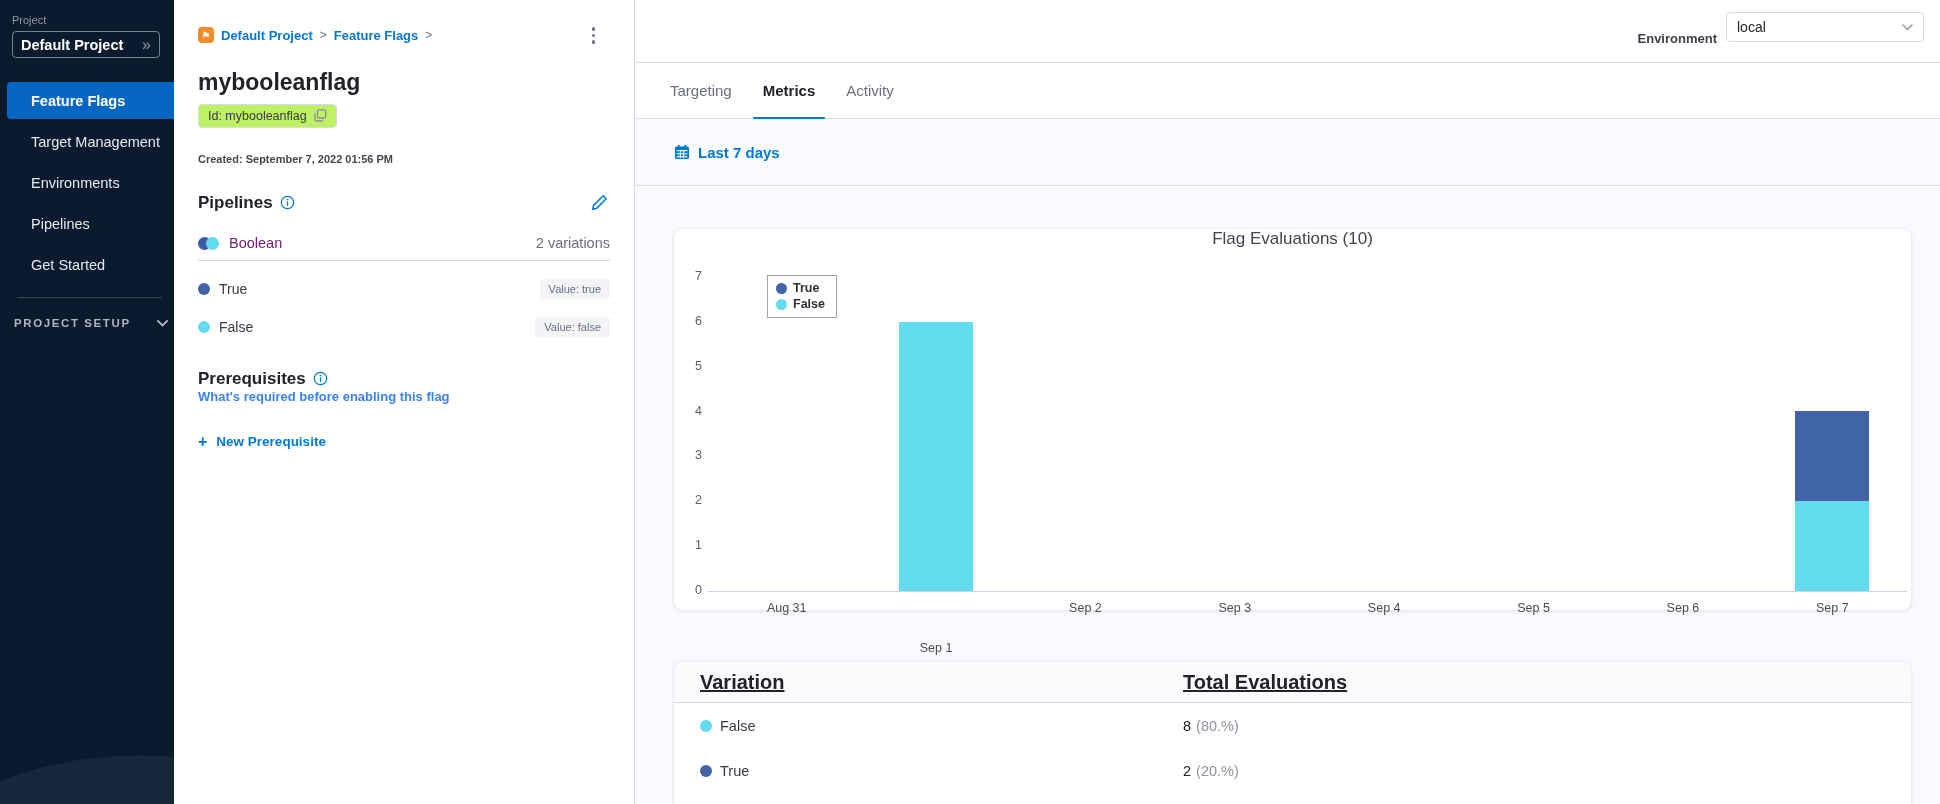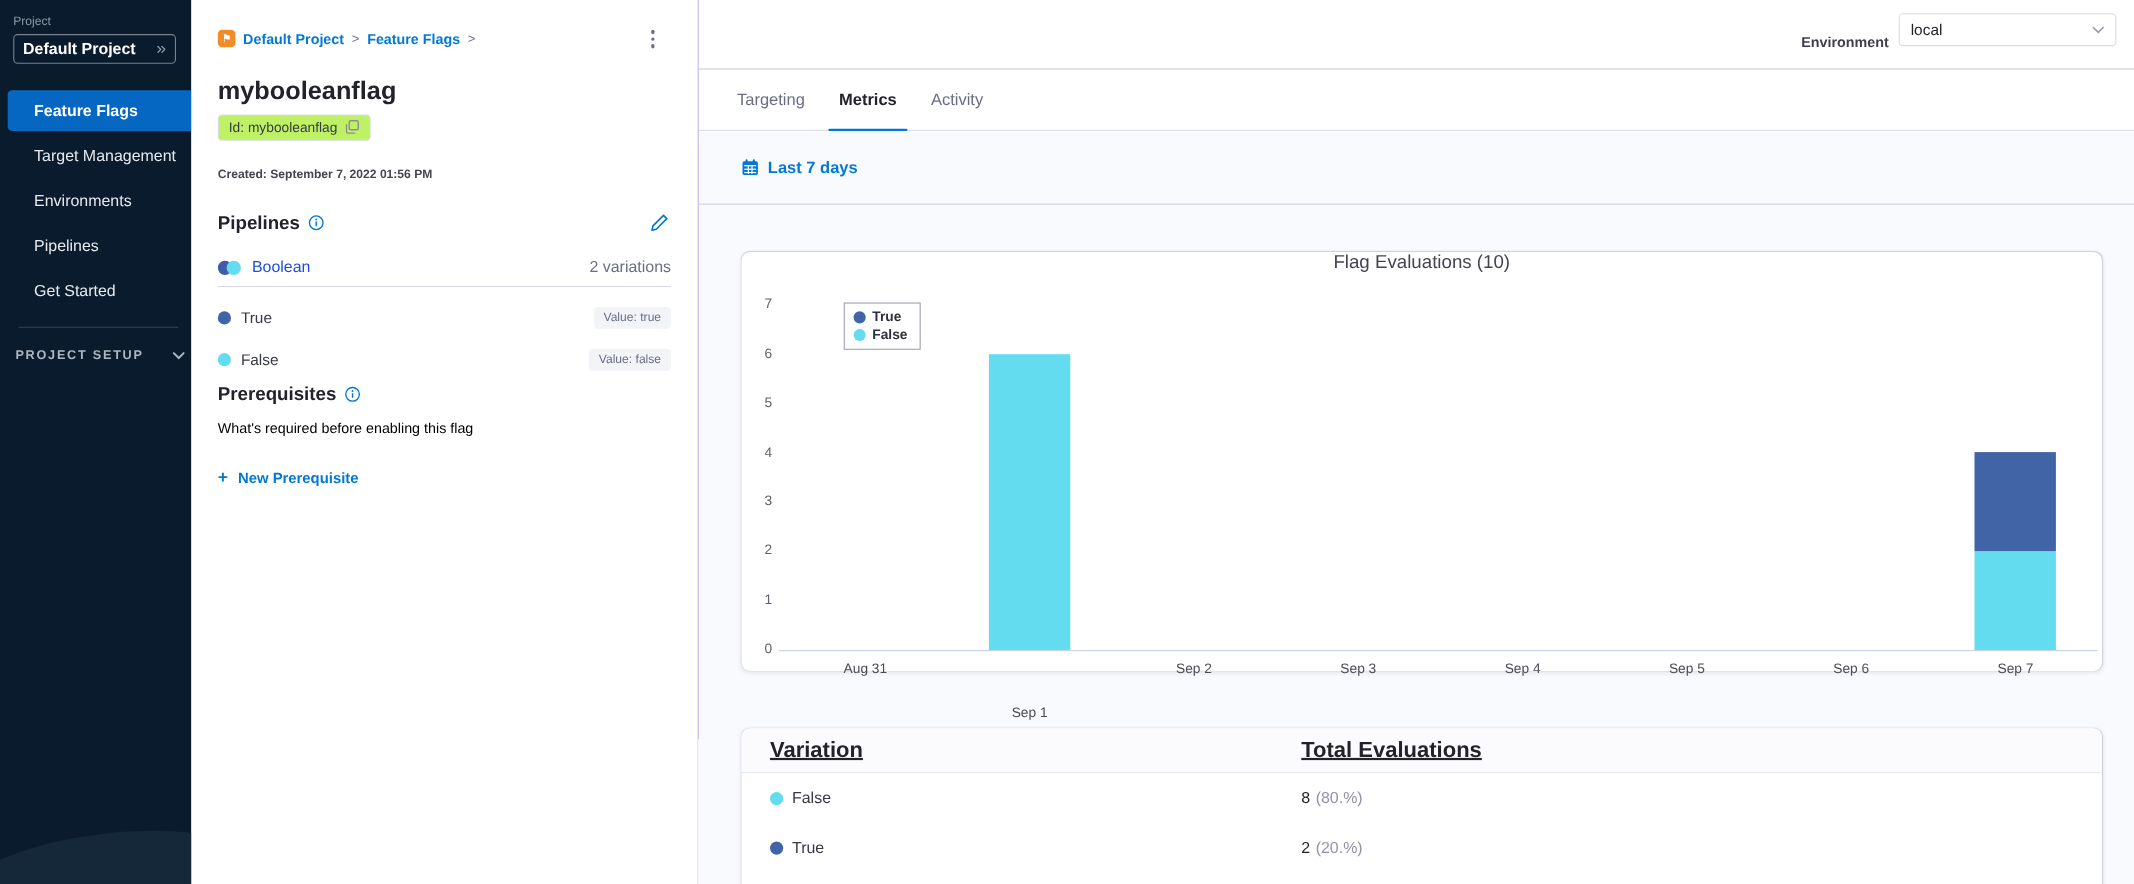--- a/index.html
+++ b/index.html
@@ -54,44 +54,44 @@
   .id-badge {
     margin-top:8px; display:inline-flex; align-items:center; gap:7px;
     border:1px solid #d9dae6; background:#bef264; border-radius:4px;
     padding:4px 9px; font-size:12.5px; color:#383946; cursor:pointer;
   }
   .dates { margin-top:22px; font-size:11px; font-weight:600; color:#45464f; line-height:19px; }
   .section-head { display:flex; align-items:center; gap:7px; }
   .section-title { font-size:17px; font-weight:700; color:#22222a; }
   .row-right { margin-left:auto; }
   .type-row { margin-top:22px; display:flex; align-items:center; gap:10px; }
-  .type-label { font-size:14.5px; color:#1d4ed8; }
+  .type-label { font-size:14.5px; color:#701a75; }
   .count-label { margin-left:auto; font-size:14.5px; color:#6b6d85; }
   .bool-icon { position:relative; width:21px; height:14px; }
   .bool-icon .c1 { position:absolute; left:0; top:1px; width:13px; height:13px; border-radius:50%; background:#3e5ca8; }
   .bool-icon .c2 { position:absolute; left:8px; top:1px; width:13px; height:13px; border-radius:50%; background:#62dcee; }
   .var-divider { margin-top:9px; border-top:1px solid #d9dae6; }
   .var-row { margin-top:18px; display:flex; align-items:center; gap:9px; }
   .var-dot { width:12px; height:12px; border-radius:50%; flex:0 0 auto; }
   .var-name { font-size:14px; color:#383946; }
   .value-badge {
     margin-left:auto; background:#f3f4f8; border-radius:4px; padding:4px 9px;
     font-size:11px; color:#6b6d85;
   }
-  .prereq-head { margin-top:12px; }
-  .prereq-desc { margin-top:13px; font-size:13px; font-weight:400; color:#000000; }
+  .prereq-head { margin-top:32px; }
+  .prereq-desc { margin-top:0; font-size:13px; font-weight:700; color:#3b82f6; }
   .add-prereq {
     margin-top:30px; display:inline-flex; align-items:center; gap:9px;
     color:#0278d5; cursor:pointer; background:none; border:none;
     font-family:"Liberation Sans", sans-serif;
   }
   .add-prereq .plus { font-size:16px; font-weight:700; line-height:1; }
   .add-prereq .lbl { font-size:13.5px; font-weight:700; }
   
-  .right { position:absolute; left:635px; top:0; width:1305px; height:672px; background:#6d28d9; }
+  .right { position:absolute; left:635px; top:0; width:1305px; height:672px; background:#701a75; }
   .top-header {
     height:63px; background:#ffffff; border-bottom:1px solid #d9dae6;
     display:flex; align-items:center; justify-content:flex-end; padding-right:16px; gap:9px;
   }
   .env-label { font-size:13px; font-weight:600; color:#3f4049; margin-top:14px; }
   .env-select {
     width:198px; height:30px; border:1px solid #d9dae6; border-radius:4px; background:#fff;
     display:flex; align-items:center; justify-content:space-between; padding:0 10px;
     font-size:14px; color:#22222a; cursor:pointer; align-self:flex-start; margin-top:12px;
   }

